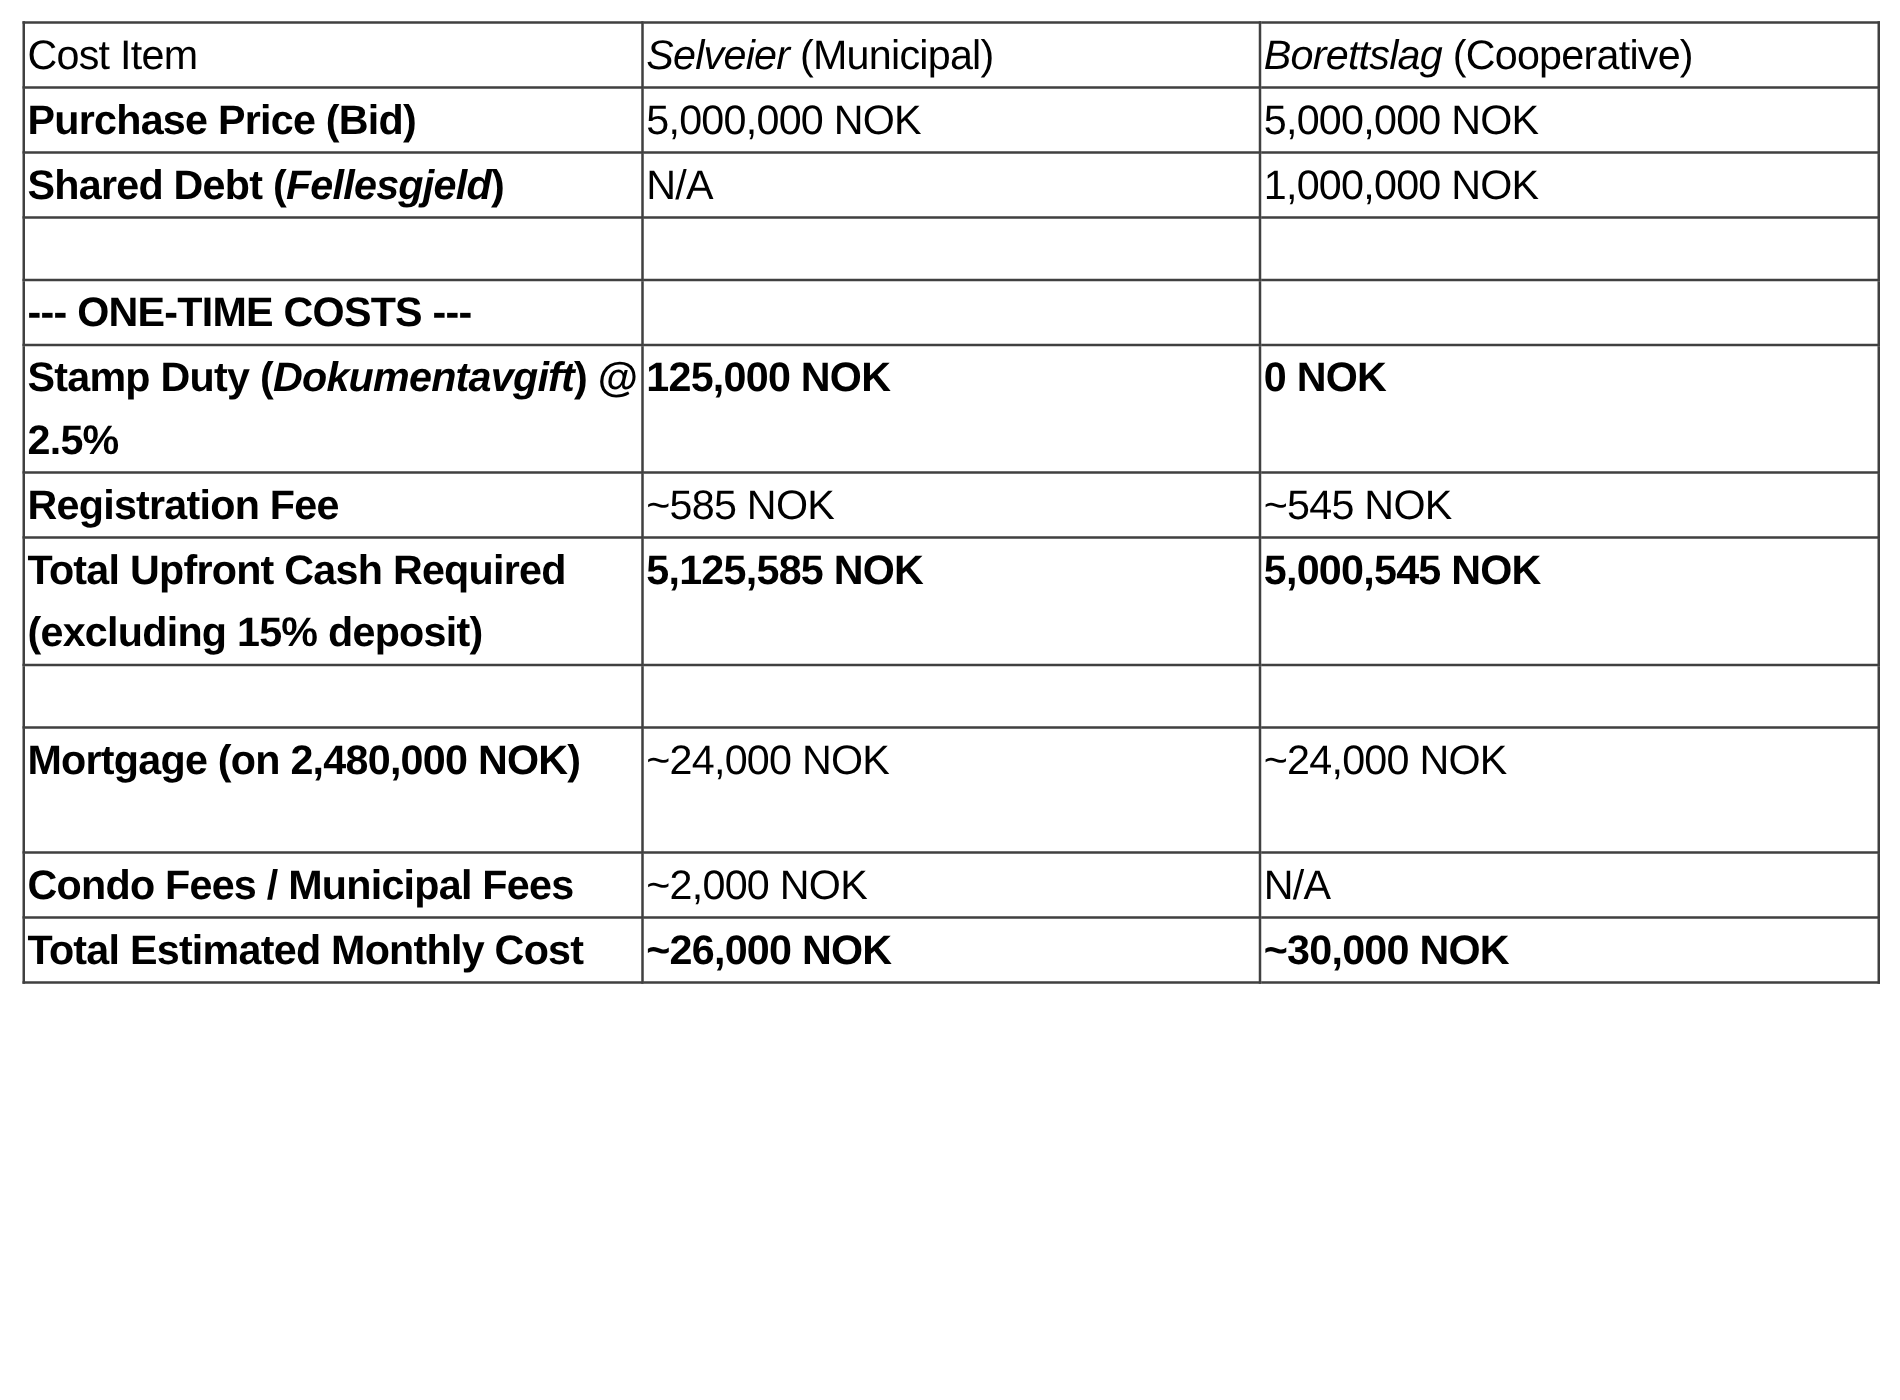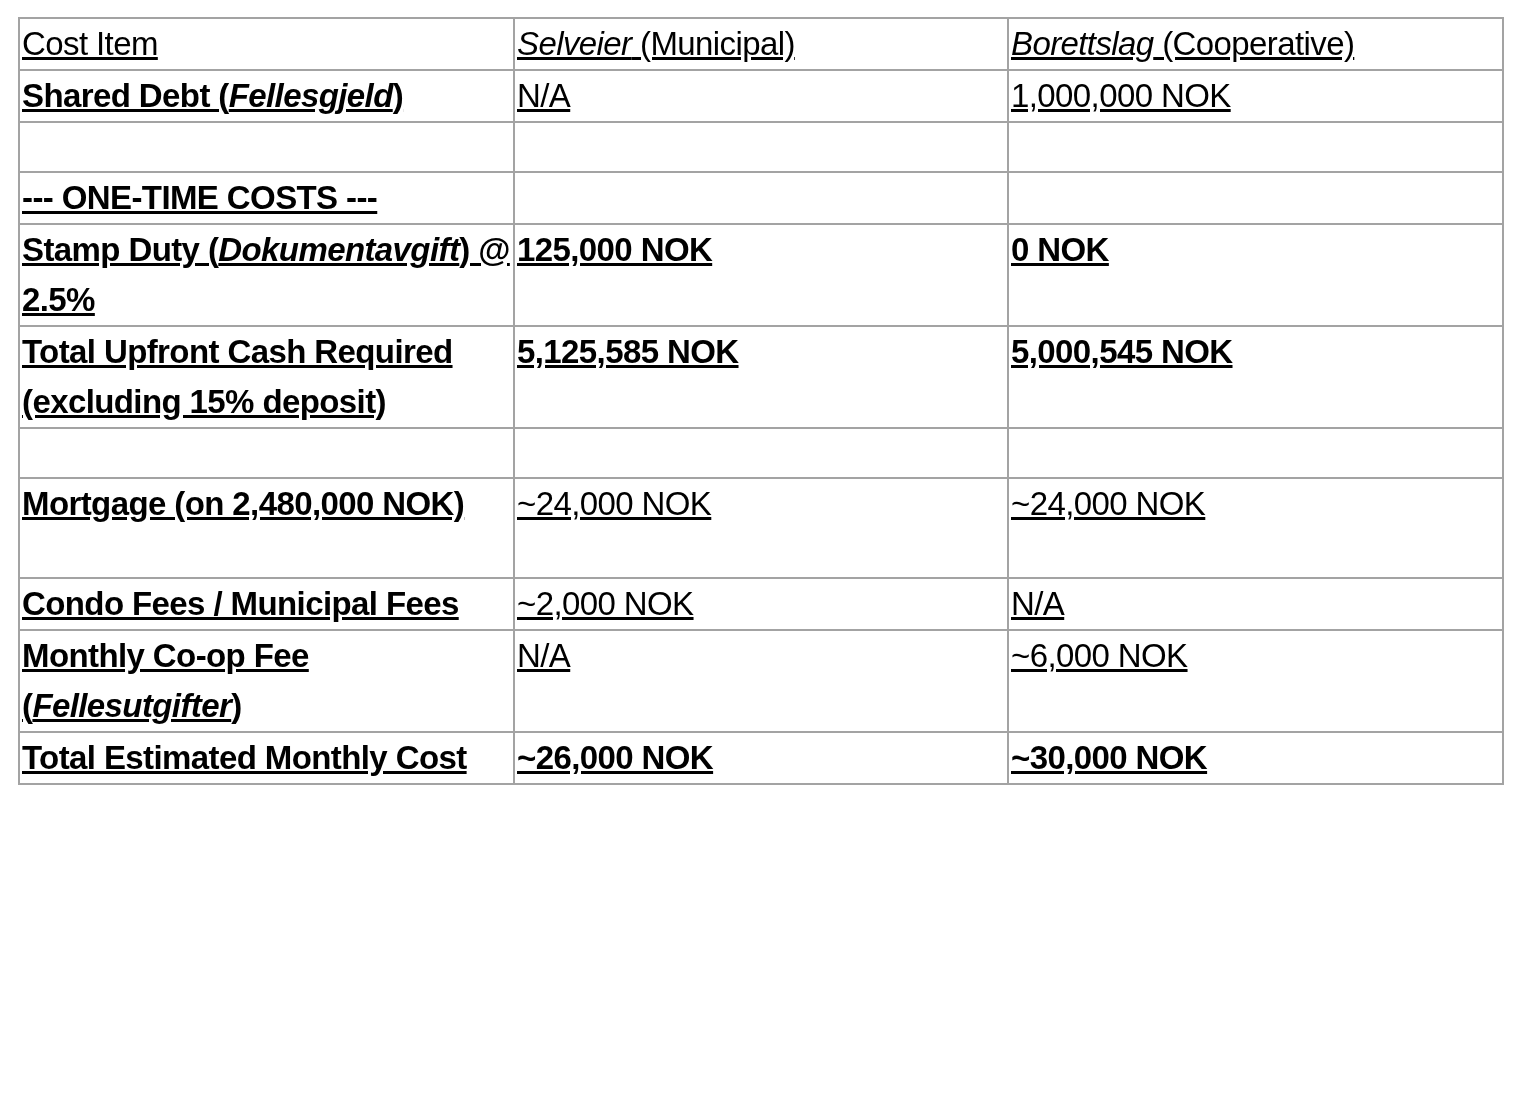--- a/index.html
+++ b/index.html
@@ -20,29 +20,28 @@
       left: 18px;
       top: 17px;
       border-collapse: collapse;
       table-layout: fixed;
       width: 1484px;
     }
     table.cost-table col.c1 { width: 495px; }
     table.cost-table col.c2 { width: 494px; }
     table.cost-table col.c3 { width: 495px; }
     table.cost-table td {
-      border: 2px solid #a3a3a3;
+      border: 2px solid #404040;
       padding: 0 0 0 2px;
       vertical-align: top;
       font-size: 33px;
       line-height: 50px;
       letter-spacing: -0.6px;
       white-space: normal;
       word-wrap: break-word;
-      text-decoration: underline;
     }
     tr.h1 td { height: 48px; }
     tr.h2 td { height: 98px; }
     .bold { font-weight: bold; }
     .ital { font-style: italic; }
     .hdr-ital { font-style: italic; }
   </style>
 </head>
 <body>
 
@@ -54,38 +53,48 @@
   </colgroup>
   <tbody>
     <tr class="h1">
       <td><span>Cost Item</span></td>
       <td><span class="hdr-ital">Selveier</span><span> (Municipal)</span></td>
       <td><span class="hdr-ital">Borettslag</span><span> (Cooperative)</span></td>
     </tr>
   </tbody>
   <tbody id="rows-body">
       <tr class="h1">
+        <td class="bold"><span>Purchase Price (Bid)</span><span class="ital"></span><span></span></td>
+        <td><span>5,000,000 NOK</span></td>
+        <td><span>5,000,000 NOK</span></td>
+      </tr>
+      <tr class="h1">
         <td class="bold"><span>Shared Debt (</span><span class="ital">Fellesgjeld</span><span>)</span></td>
         <td><span>N/A</span></td>
         <td><span>1,000,000 NOK</span></td>
       </tr>
       <tr class="h1">
         <td><span></span><span class="ital"></span><span></span></td>
         <td><span></span></td>
         <td><span></span></td>
       </tr>
       <tr class="h1">
         <td class="bold"><span>--- ONE-TIME COSTS ---</span><span class="ital"></span><span></span></td>
         <td><span></span></td>
         <td><span></span></td>
       </tr>
       <tr class="h2">
         <td class="bold"><span>Stamp Duty (</span><span class="ital">Dokumentavgift</span><span>) @ 2.5%</span></td>
         <td class="bold"><span>125,000 NOK</span></td>
         <td class="bold"><span>0 NOK</span></td>
+      </tr>
+      <tr class="h1">
+        <td class="bold"><span>Registration Fee</span><span class="ital"></span><span></span></td>
+        <td><span>~585 NOK</span></td>
+        <td><span>~545 NOK</span></td>
       </tr>
       <tr class="h2">
         <td class="bold"><span>Total Upfront Cash Required (excluding 15% deposit)</span><span class="ital"></span><span></span></td>
         <td class="bold"><span>5,125,585 NOK</span></td>
         <td class="bold"><span>5,000,545 NOK</span></td>
       </tr>
       <tr class="h1">
         <td><span></span><span class="ital"></span><span></span></td>
         <td><span></span></td>
         <td><span></span></td>
@@ -93,24 +102,19 @@
       <tr class="h2">
         <td class="bold"><span>Mortgage (on 2,480,000 NOK)</span><span class="ital"></span><span></span></td>
         <td><span>~24,000 NOK</span></td>
         <td><span>~24,000 NOK</span></td>
       </tr>
       <tr class="h1">
         <td class="bold"><span>Condo Fees / Municipal Fees</span><span class="ital"></span><span></span></td>
         <td><span>~2,000 NOK</span></td>
         <td><span>N/A</span></td>
       </tr>
-      <tr class="h2">
-        <td class="bold"><span>Monthly Co-op Fee (</span><span class="ital">Fellesutgifter</span><span>)</span></td>
-        <td><span>N/A</span></td>
-        <td><span>~6,000 NOK</span></td>
-      </tr>
       <tr class="h1">
         <td class="bold"><span>Total Estimated Monthly Cost</span><span class="ital"></span><span></span></td>
         <td class="bold"><span>~26,000 NOK</span></td>
         <td class="bold"><span>~30,000 NOK</span></td>
       </tr>
     </tbody>
 </table>
 
 </body></html>

